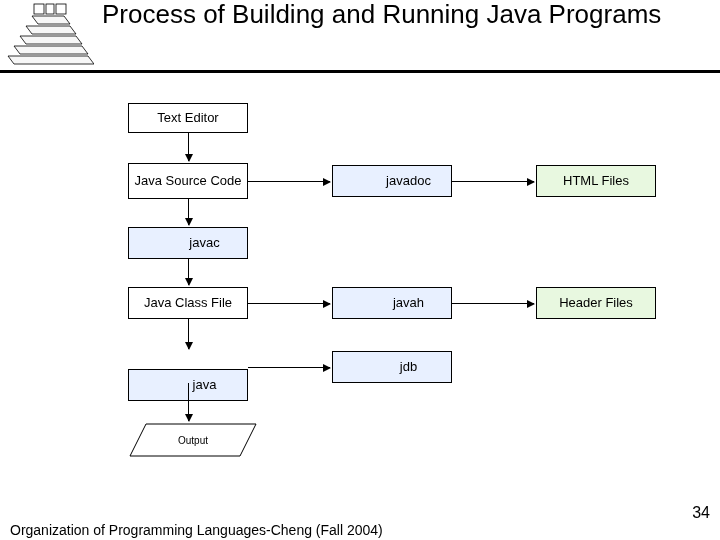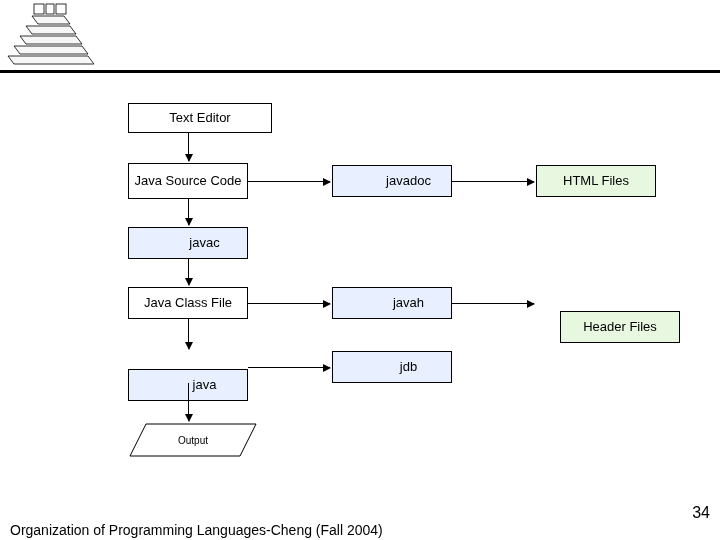--- a/index.html
+++ b/index.html
@@ -108,44 +108,45 @@
       <polygon points="4,54 84,54 90,62 10,62"></polygon>
       <polygon points="10,44 78,44 84,52 16,52"></polygon>
       <polygon points="16,34 72,34 78,42 22,42"></polygon>
       <polygon points="22,24 66,24 72,32 28,32"></polygon>
       <polygon points="28,14 60,14 66,22 34,22"></polygon>
       <rect x="30" y="2" width="10" height="10" fill="#fff"></rect>
       <rect x="42" y="2" width="8" height="10" fill="#fff"></rect>
       <rect x="52" y="2" width="10" height="10" fill="#fff"></rect>
     </g>
   </svg>
+  <h1 class="title">Process of Building and Running Java Programs</h1>
 </div>
 <hr class="hr">
 
 <div class="stage">
 
-  <div class="box" style="left:128px; top:30px; width:144px; height:30px;">Text Editor</div>
+  <div class="box" style="left:128px; top:30px; width:120px; height:30px;">Text Editor</div>
 
   <div class="arrow-v" style="left:188px; top:60px; height:28px;"></div>
 
   <div class="box" style="left:128px; top:90px; width:120px; height:36px;">Java Source Code</div>
   <div class="box blue" style="left:332px; top:92px; width:120px; height:32px;">javadoc</div>
   <div class="box green" style="left:536px; top:92px; width:120px; height:32px;">HTML Files</div>
   <div class="arrow-h" style="left:248px; top:108px; width:82px;"></div>
   <div class="arrow-h" style="left:452px; top:108px; width:82px;"></div>
 
   <div class="arrow-v" style="left:188px; top:126px; height:26px;"></div>
 
   <div class="box blue" style="left:128px; top:154px; width:120px; height:32px;">javac</div>
 
   <div class="arrow-v" style="left:188px; top:186px; height:26px;"></div>
 
   <div class="box blue" style="left:332px; top:214px; width:120px; height:32px;">javah</div>
   <div class="box" style="left:128px; top:214px; width:120px; height:32px;">Java Class File</div>
-  <div class="box green" style="left:560px; top:214px; width:120px; height:32px;margin-top:24px;">Header Files</div>
+  <div class="box green" style="left:536px; top:214px; width:120px; height:32px;">Header Files</div>
   <div class="arrow-h" style="left:248px; top:230px; width:82px;"></div>
   <div class="arrow-h" style="left:452px; top:230px; width:82px;"></div>
 
   <div class="arrow-v" style="left:188px; top:246px; height:30px;"></div>
 
   <div class="box blue" style="left:128px; top:296px; width:120px; height:32px;">java</div>
   <div class="box blue" style="left:332px; top:278px; width:120px; height:32px;">jdb</div>
   <div class="arrow-h" style="left:248px; top:294px; width:82px;"></div>
 
   <div class="arrow-v" style="left:188px; top:310px; height:38px;"></div>

